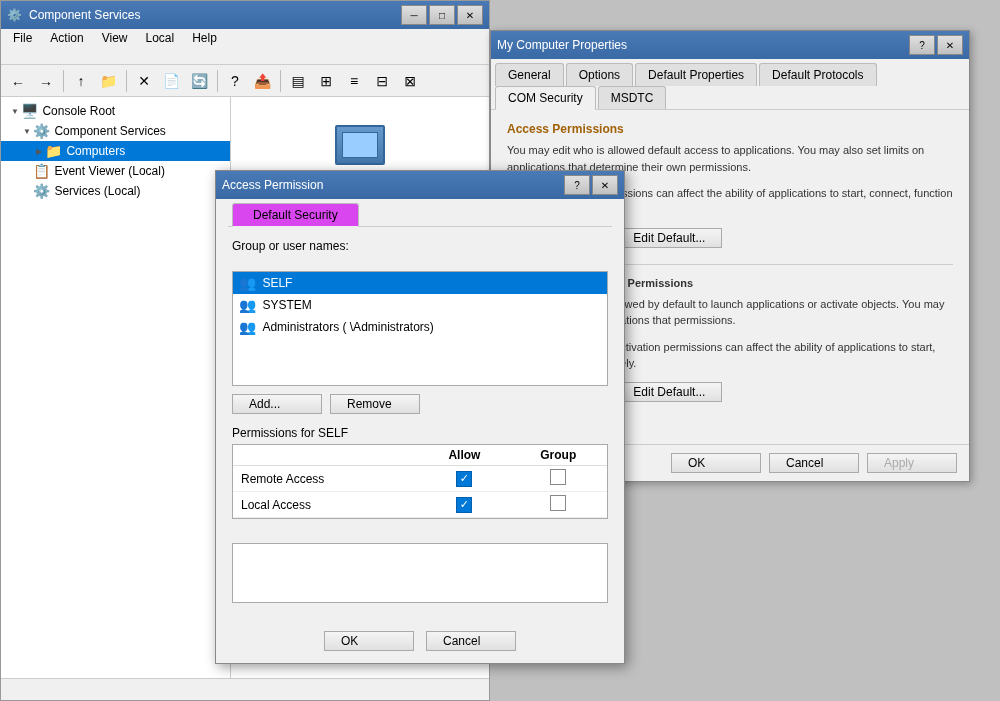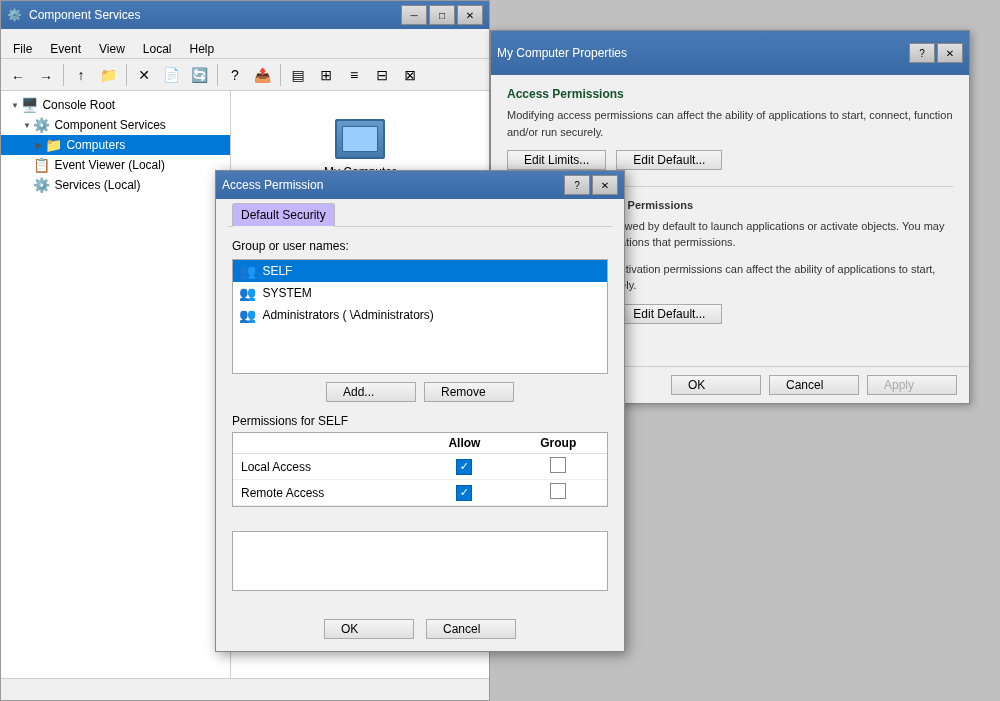--- a/index.html
+++ b/index.html
@@ -61,22 +61,22 @@
       justify-content: center;
       cursor: pointer;
       font-size: 10px;
       color: #000;
     }
 
     .menu-bar {
       background: #f0f0f0;
       border-bottom: 1px solid #ccc;
       display: flex;
-      align-items: flex-end;
-      height: 30px;
+      align-items: flex-start;
+      height: 36px;
       padding: 0 4px;
       gap: 2px;
     }
     .menu-item {
       padding: 2px 8px;
       cursor: pointer;
       font-size: 12px;
     }
 
     .toolbar {
@@ -189,21 +189,21 @@
       border: 1px solid #888;
       box-shadow: 2px 2px 8px rgba(0,0,0,0.3);
     }
     .props-title-bar {
       background: linear-gradient(to bottom, #4a7ab5, #3a6aa5);
       color: white;
       padding: 4px 6px;
       display: flex;
       align-items: center;
       justify-content: space-between;
-      height: 44px;
+      height: 28px;
     }
     .props-title-bar-left {
       display: flex;
       align-items: center;
       gap: 6px;
       font-size: 12px;
     }
     .props-title-controls {
       display: flex;
       gap: 2px;
@@ -233,21 +233,21 @@
       font-weight: 500;
     }
 
     .props-content {
       padding: 12px 16px;
     }
     .section-title {
       font-weight: 600;
       font-size: 12px;
       margin-bottom: 6px;
-      color: #14532d;
+      color: #a16207;
     }
     .section-text {
       font-size: 11px;
       color: #333;
       line-height: 1.5;
       margin-bottom: 10px;
     }
     .button-row {
       display: flex;
       gap: 10px;
@@ -306,33 +306,33 @@
     }
     .access-content {
       padding: 12px 16px;
     }
     .tab-bar-small {
       display: flex;
       padding: 4px 4px 0;
       border-bottom: 1px solid #ccc;
     }
     .tab-sm {
-      padding: 4px 8px;
+      padding: 4px 20px;
       border: 1px solid #bbb;
       border-bottom: none;
-      background: #c4b5fd;
+      background: #d946ef;
       cursor: pointer;
       font-size: 12px;
       border-radius: 3px 3px 0 0;
       border-bottom: 1px solid #f0f0f0;
       margin-bottom: -1px;
     }
     .group-label {
       font-size: 12px;
-      margin-bottom: 6px;
+      margin-bottom: 18px;
     }
     .users-list {
       width: 100%;
       height: 115px;
       border: 1px solid #aaa;
       background: white;
       overflow-y: auto;
       margin-bottom: 8px;
     }
     .user-item {
@@ -341,21 +341,21 @@
       padding: 3px 6px;
       gap: 6px;
       cursor: pointer;
     }
     .user-item.selected { background: #0078d7; color: white; }
     .user-icon {
       font-size: 14px;
     }
     .add-remove-row {
       display: flex;
-      justify-content: center;
+      justify-content: flex-start;
       gap: 8px;
       margin-bottom: 12px;
     }
     .perms-table {
       width: 100%;
       border: 1px solid #aaa;
       background: white;
       margin-bottom: 24px;
     }
     .perms-table table {
@@ -416,21 +416,21 @@
     </div>
     <div class="title-bar-controls">
       <div class="title-btn">─</div>
       <div class="title-btn">□</div>
       <div class="title-btn">✕</div>
     </div>
   </div>
 
   <div class="menu-bar">
     <span class="menu-item">File</span>
-    <span class="menu-item">Event</span>
+    <span class="menu-item">Action</span>
     <span class="menu-item">View</span>
     <span class="menu-item">Local</span>
     <span class="menu-item">Help</span>
   </div>
 
   <div class="toolbar">
     <div class="toolbar-btn">←</div>
     <div class="toolbar-btn">→</div>
     <div class="toolbar-sep"></div>
     <div class="toolbar-btn">↑</div>
@@ -503,23 +503,32 @@
   <div class="props-title-bar">
     <div class="props-title-bar-left">
       <span>My Computer Properties</span>
     </div>
     <div class="props-title-controls">
       <div class="title-btn">?</div>
       <div class="title-btn">✕</div>
     </div>
   </div>
 
+  <div class="tab-bar">
+    <div class="tab">General</div>
+    <div class="tab">Options</div>
+    <div class="tab">Default Properties</div>
+    <div class="tab">Default Protocols</div>
+    <div class="tab active">COM Security</div>
+    <div class="tab">MSDTC</div>
+  </div>
 
   <div class="props-content">
     <div class="section-title">Access Permissions</div>
+    <div class="section-text">You may edit who is allowed default access to applications. You may also set limits on applications that determine their own permissions.</div>
     <div class="section-text">Modifying access permissions can affect the ability of applications to start, connect, function and/or run securely.</div>
     <div class="button-row">
       <div class="win-btn">Edit Limits...</div>
       <div class="win-btn">Edit Default...</div>
     </div>
     <div class="section-divider"></div>
     <div class="section-text" style="font-weight:600;margin-bottom:4px;">Launch and Activation Permissions</div>
     <div class="section-text">You may edit who is allowed by default to launch applications or activate objects. You may also set limits on applications that permissions.</div>
     <div class="section-text">Modifying launch and activation permissions can affect the ability of applications to start, connect, function securely.</div>
     <div class="button-row">
@@ -581,30 +590,30 @@
       <table>
         <thead>
           <tr>
             <th></th>
             <th class="center">Allow</th>
             <th class="center">Group</th>
           </tr>
         </thead>
         <tbody>
           <tr>
-            <td>Local Access</td>
+            <td>Remote Access</td>
             <td class="center">
               <div class="checkbox-checked">✓</div>
             </td>
             <td class="center">
               <div class="checkbox-unchecked"></div>
             </td>
           </tr>
           <tr>
-            <td>Remote Access</td>
+            <td>Local Access</td>
             <td class="center">
               <div class="checkbox-checked">✓</div>
             </td>
             <td class="center">
               <div class="checkbox-unchecked"></div>
             </td>
           </tr>
         </tbody>
       </table>
     </div>

